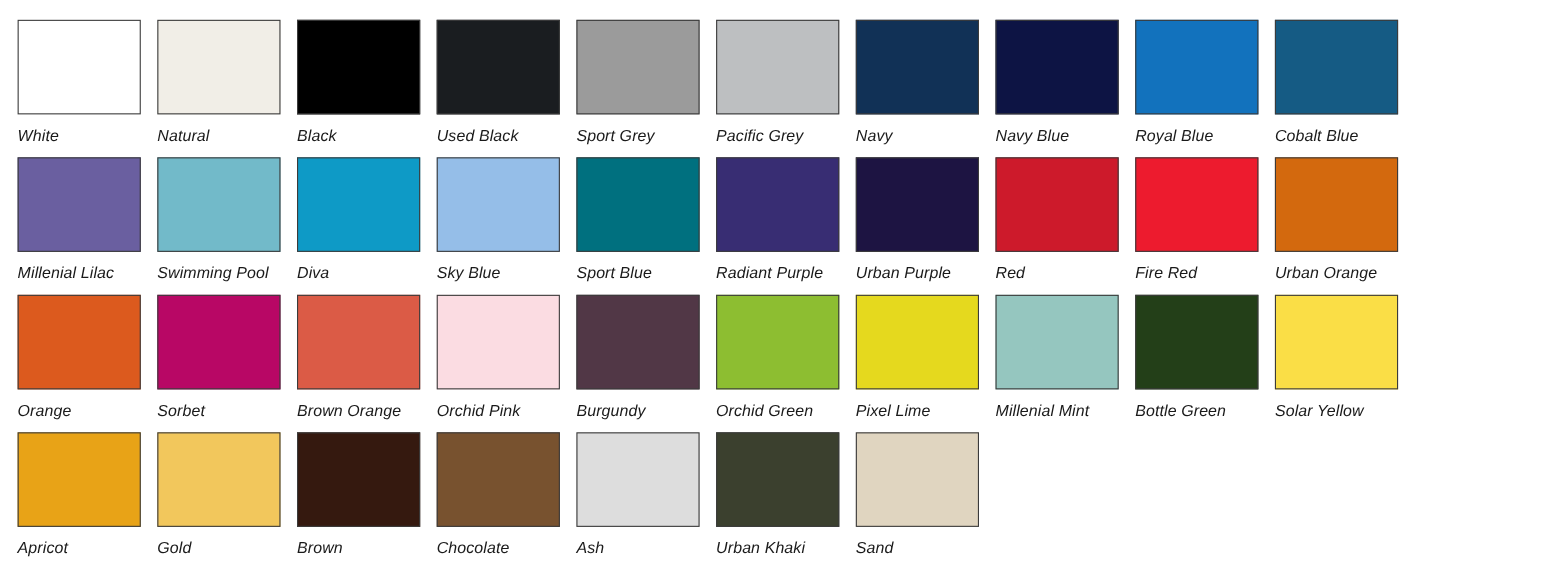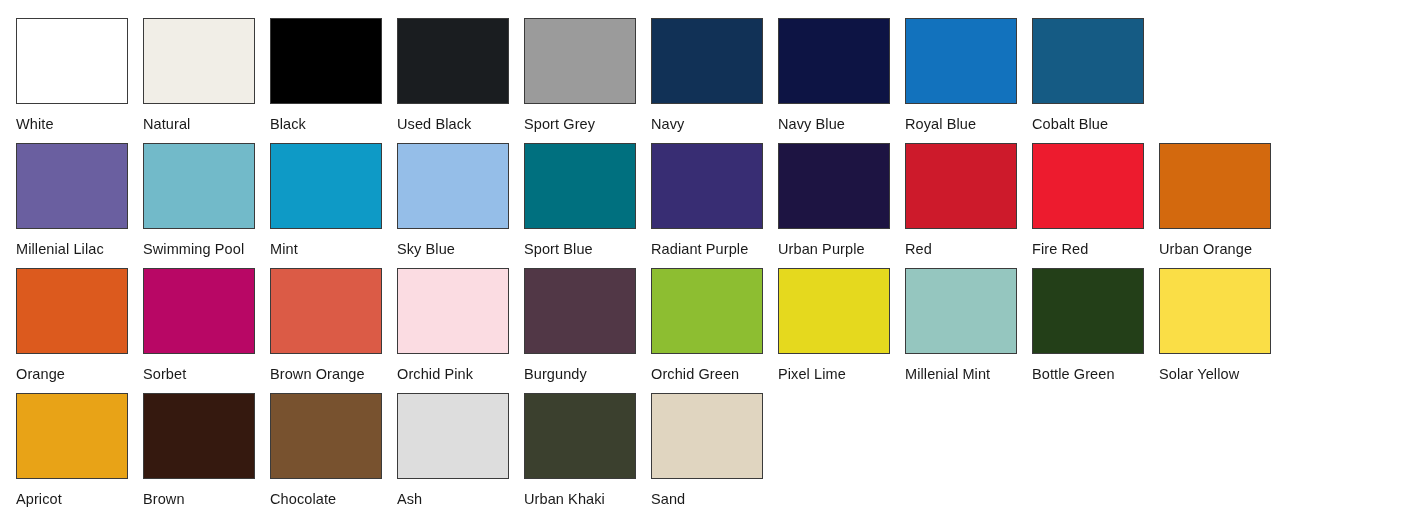--- a/index.html
+++ b/index.html
@@ -16,20 +16,21 @@
     color: #1a1a1a;
     -webkit-font-smoothing: antialiased;
   }
 
   #swatch-grid {
     position: relative;
     width: 1415px;
     height: 519px;
     box-sizing: border-box;
     padding: 18px 0 0 16px;
+    font-style: italic;
   }
 
   .swatch-row {
     display: flex;
     flex-direction: row;
     align-items: flex-start;
     height: 125px;
   }
 
   .swatch-cell {
@@ -75,20 +76,24 @@
       </div>
       <div class="swatch-cell">
         <span class="swatch-chip" style="background: rgb(26, 29, 32); border-color: rgb(59, 59, 59);"></span>
         <span class="swatch-label">Used Black</span>
       </div>
       <div class="swatch-cell">
         <span class="swatch-chip" style="background: rgb(155, 155, 155); border-color: rgb(59, 59, 59);"></span>
         <span class="swatch-label">Sport Grey</span>
       </div>
       <div class="swatch-cell">
+        <span class="swatch-chip" style="background: rgb(189, 191, 193); border-color: rgb(59, 59, 59);"></span>
+        <span class="swatch-label">Pacific Grey</span>
+      </div>
+      <div class="swatch-cell">
         <span class="swatch-chip" style="background: rgb(17, 49, 86); border-color: rgb(59, 59, 59);"></span>
         <span class="swatch-label">Navy</span>
       </div>
       <div class="swatch-cell">
         <span class="swatch-chip" style="background: rgb(13, 20, 68); border-color: rgb(59, 59, 59);"></span>
         <span class="swatch-label">Navy Blue</span>
       </div>
       <div class="swatch-cell">
         <span class="swatch-chip" style="background: rgb(18, 114, 189); border-color: rgb(59, 59, 59);"></span>
         <span class="swatch-label">Royal Blue</span>
@@ -102,21 +107,21 @@
       <div class="swatch-cell">
         <span class="swatch-chip" style="background: rgb(106, 95, 160); border-color: rgb(59, 59, 59);"></span>
         <span class="swatch-label">Millenial Lilac</span>
       </div>
       <div class="swatch-cell">
         <span class="swatch-chip" style="background: rgb(114, 186, 201); border-color: rgb(59, 59, 59);"></span>
         <span class="swatch-label">Swimming Pool</span>
       </div>
       <div class="swatch-cell">
         <span class="swatch-chip" style="background: rgb(14, 154, 198); border-color: rgb(59, 59, 59);"></span>
-        <span class="swatch-label">Mint</span>
+        <span class="swatch-label">Diva</span>
       </div>
       <div class="swatch-cell">
         <span class="swatch-chip" style="background: rgb(149, 190, 232); border-color: rgb(59, 59, 59);"></span>
         <span class="swatch-label">Sky Blue</span>
       </div>
       <div class="swatch-cell">
         <span class="swatch-chip" style="background: rgb(0, 112, 127); border-color: rgb(59, 59, 59);"></span>
         <span class="swatch-label">Sport Blue</span>
       </div>
       <div class="swatch-cell">
@@ -181,20 +186,24 @@
         <span class="swatch-chip" style="background: rgb(250, 222, 70); border-color: rgb(59, 59, 59);"></span>
         <span class="swatch-label">Solar Yellow</span>
       </div>
     </div>
     <div class="swatch-row">
       <div class="swatch-cell">
         <span class="swatch-chip" style="background: rgb(232, 163, 23); border-color: rgb(59, 59, 59);"></span>
         <span class="swatch-label">Apricot</span>
       </div>
       <div class="swatch-cell">
+        <span class="swatch-chip" style="background: rgb(242, 199, 92); border-color: rgb(59, 59, 59);"></span>
+        <span class="swatch-label">Gold</span>
+      </div>
+      <div class="swatch-cell">
         <span class="swatch-chip" style="background: rgb(53, 25, 15); border-color: rgb(59, 59, 59);"></span>
         <span class="swatch-label">Brown</span>
       </div>
       <div class="swatch-cell">
         <span class="swatch-chip" style="background: rgb(120, 82, 47); border-color: rgb(59, 59, 59);"></span>
         <span class="swatch-label">Chocolate</span>
       </div>
       <div class="swatch-cell">
         <span class="swatch-chip" style="background: rgb(221, 221, 221); border-color: rgb(59, 59, 59);"></span>
         <span class="swatch-label">Ash</span>

